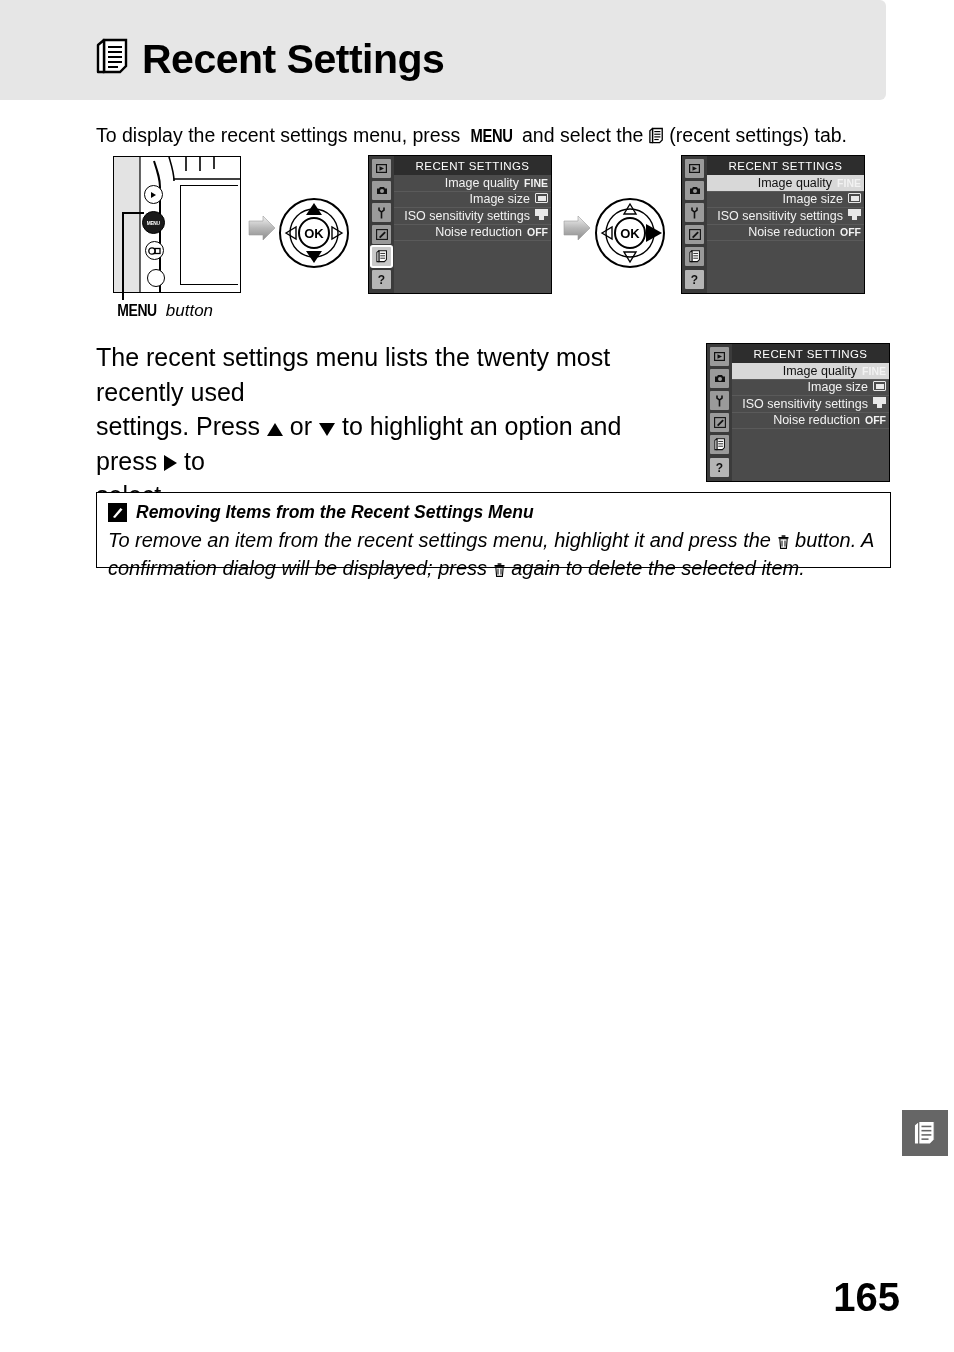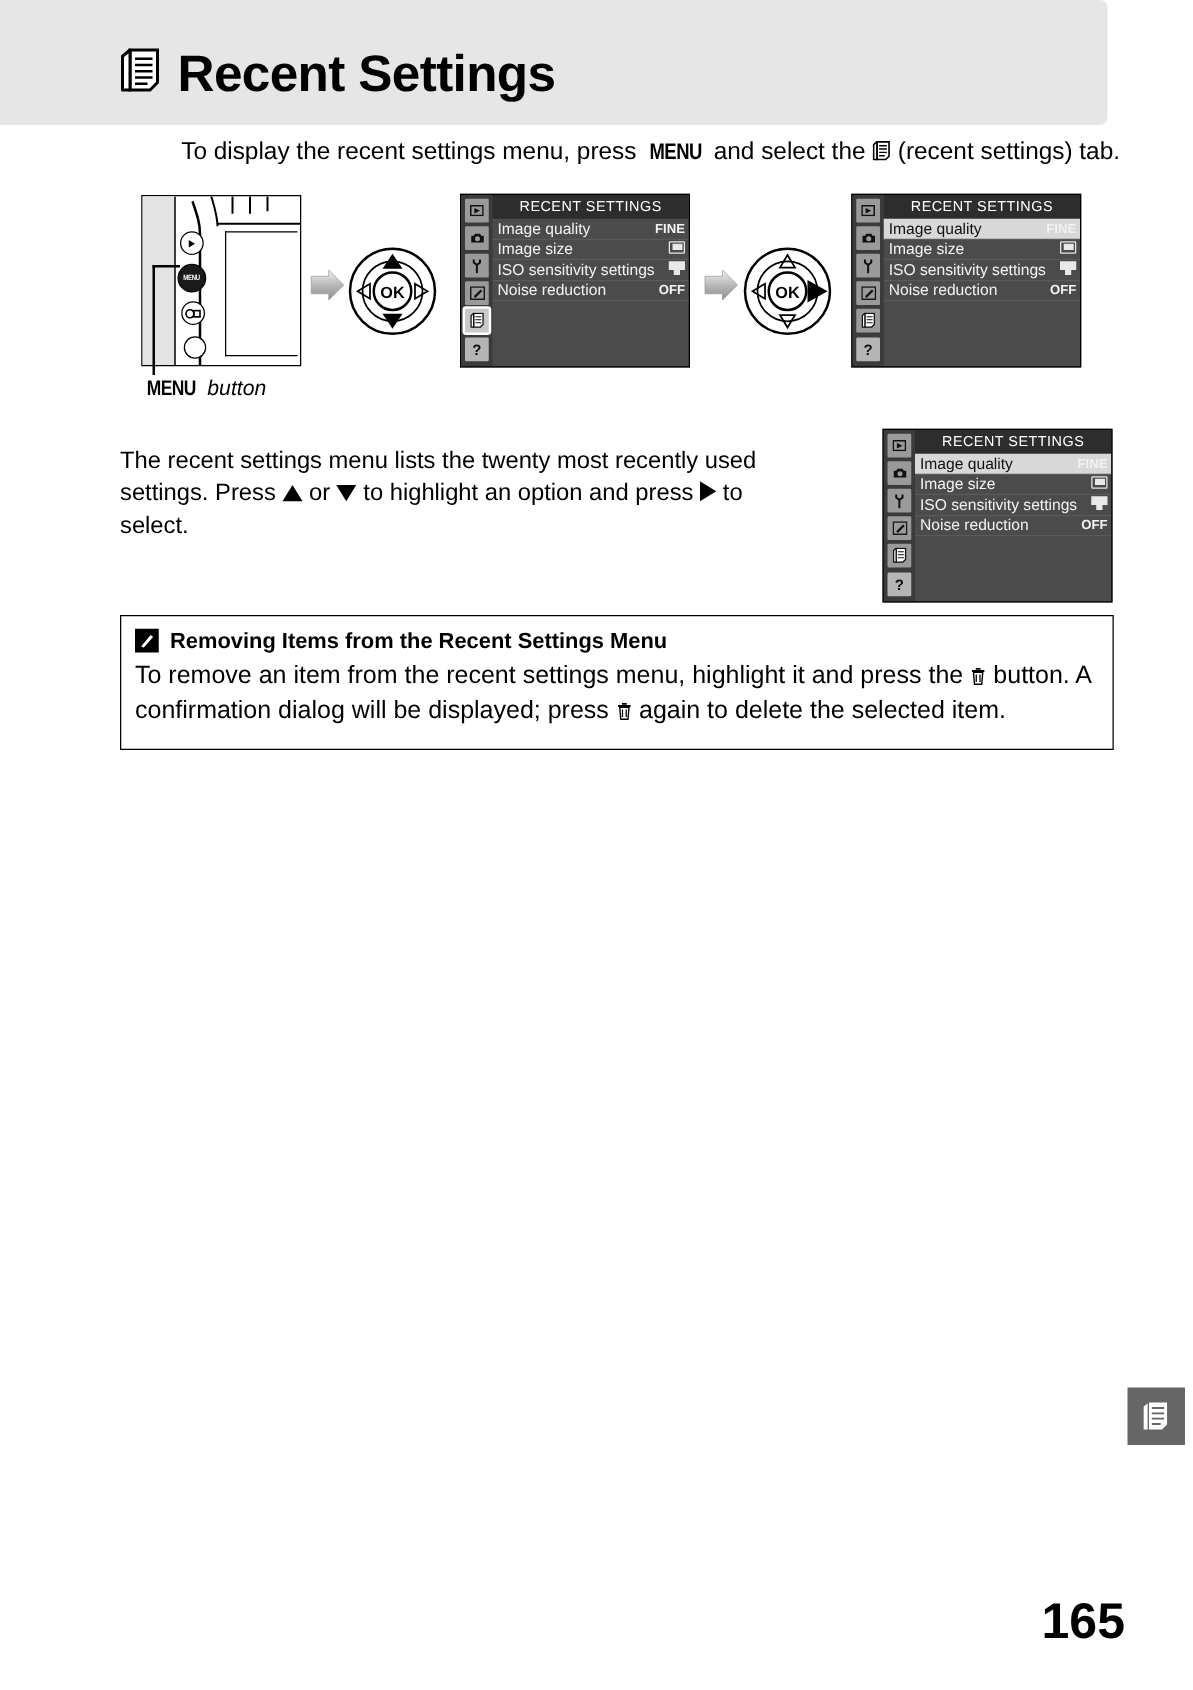--- a/index.html
+++ b/index.html
@@ -28,24 +28,23 @@
   .header-title {
     font-size: 41px; font-weight: bold; letter-spacing: -0.5px;
     line-height: 1;
   }
 
   
   .doc-glyph { display: inline-block; vertical-align: middle; }
 
   
   .intro {
-    position: absolute; left: 96px; top: 108px;
+    position: absolute; left: 96px; top: 122px;
     width: 800px; font-size: 19.5px; line-height: 1.35;
     white-space: nowrap;
-    text-align: right;
   }
   .menu-word {
     font-family: "Liberation Sans Narrow", "Liberation Sans", sans-serif;
     font-weight: bold; font-size: 18px; letter-spacing: -0.5px;
     transform: scaleX(0.82); display: inline-block;
   }
 
   
   .figrow { position: absolute; left: 0; top: 150px; width: 954px; height: 150px; }
 
@@ -104,21 +103,21 @@
   }
   .lcd .side .sicon.sel { background: #c9c9c9; box-shadow: 0 0 0 2px #fff; z-index:3; }
   .lcd .side .sicon.help { margin-top: auto; margin-bottom: 4px; background:#b5b5b5;}
   .lcd .side .spacer { flex: 1; }
   .lcd .title {
     position: absolute; left: 25px; top: 0; right: 0; height: 19px;
     background: #2d2d2d; color: #fff;
     font-size: 11.5px; letter-spacing: 0.4px;
     display: flex; align-items: center; justify-content: center;
   }
-  .lcd .rows { position: absolute; left: 25px; top: 19px; right: 0; }
+  .lcd .rows { position: absolute; left: 25px; top: 19px; right: 0; text-align: right; }
   .lcd .row {
     height: 16.5px; display: flex; align-items: center;
     padding-left: 4px; padding-right: 3px;
     color: #f2f2f2; font-size: 12.5px;
     border-bottom: 1px solid #5a5a5a;
   }
   .lcd .row .lab { flex: 1; white-space: nowrap; overflow: hidden; }
   .lcd .row .val { font-size: 10.5px; font-weight: bold; margin-left:5px; }
   .lcd .row.hl { background: #d8d8d8; color: #111; }
   .lcd .row.hl .val { color: #f2f2f2; }
@@ -137,37 +136,38 @@
     content:"";position:absolute;left:0;top:0;width:13px;height:7px;
     background:#e8e8e8;
   }
   .iso-ic:after{
     content:"";position:absolute;left:4px;top:7px;width:5px;height:4px;
     background:#e8e8e8;
   }
 
   
   .body-par {
-    position: absolute; left: 96px; top: 356px;
-    width: 590px; font-size: 19px; line-height: 1.38;
+    position: absolute; left: 96px; top: 340px;
+    width: 590px; font-size: 25px; line-height: 1.38;
   }
   .tri-up, .tri-dn, .tri-rt {
     display:inline-block; vertical-align: -1px;
   }
   .tri-up{width:0;height:0;border-left:8px solid transparent;border-right:8px solid transparent;border-bottom:13px solid #000;}
   .tri-dn{width:0;height:0;border-left:8px solid transparent;border-right:8px solid transparent;border-top:13px solid #000;}
   .tri-rt{width:0;height:0;border-top:8px solid transparent;border-bottom:8px solid transparent;border-left:13px solid #000;}
 
   
   .note {
     position: absolute; left: 96px; top: 492px;
-    width: 795px; height: 108px;
+    width: 795px; height: 76px;
     border: 1.8px solid #000;
     padding: 9px 11px 0 11px;
     background: #fff;
+    font-style: italic;
   }
   .note-head {
     display: flex; align-items: center; gap: 9px;
     font-size: 17.5px; font-weight: bold; margin-bottom: 4px;
   }
   .pencil-badge {
     width: 19px; height: 19px; background: #000;
     display: inline-flex; align-items: center; justify-content: center;
   }
   .note-body { font-size: 20px; line-height: 1.38; }

